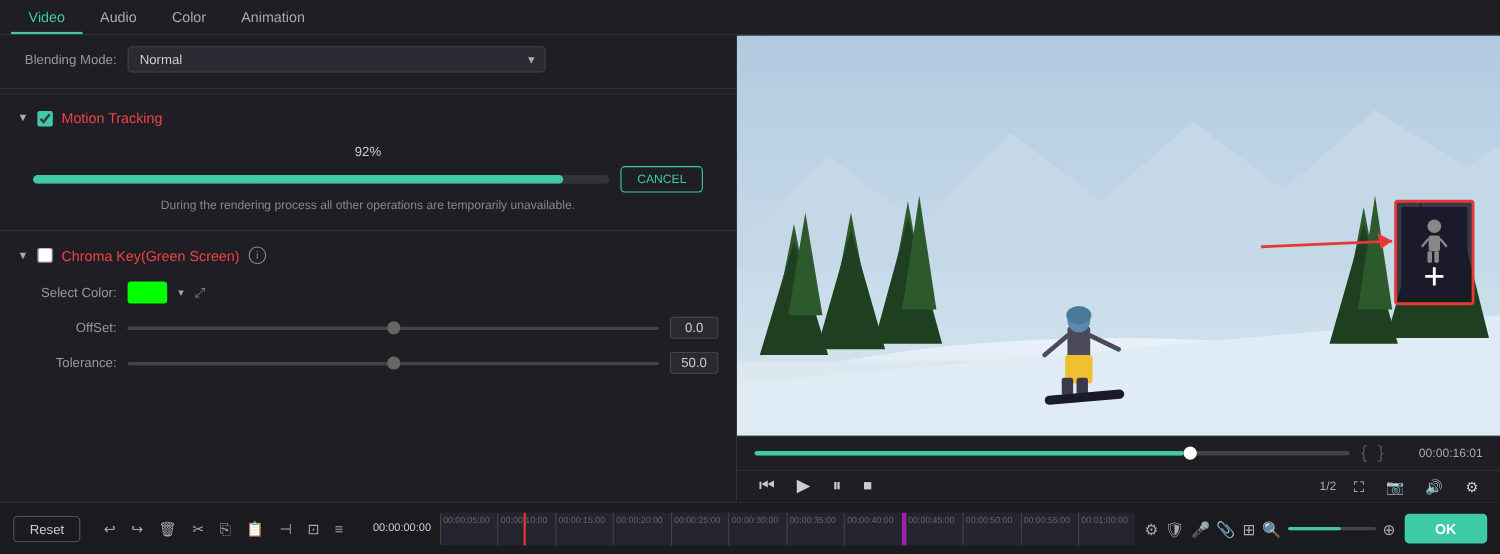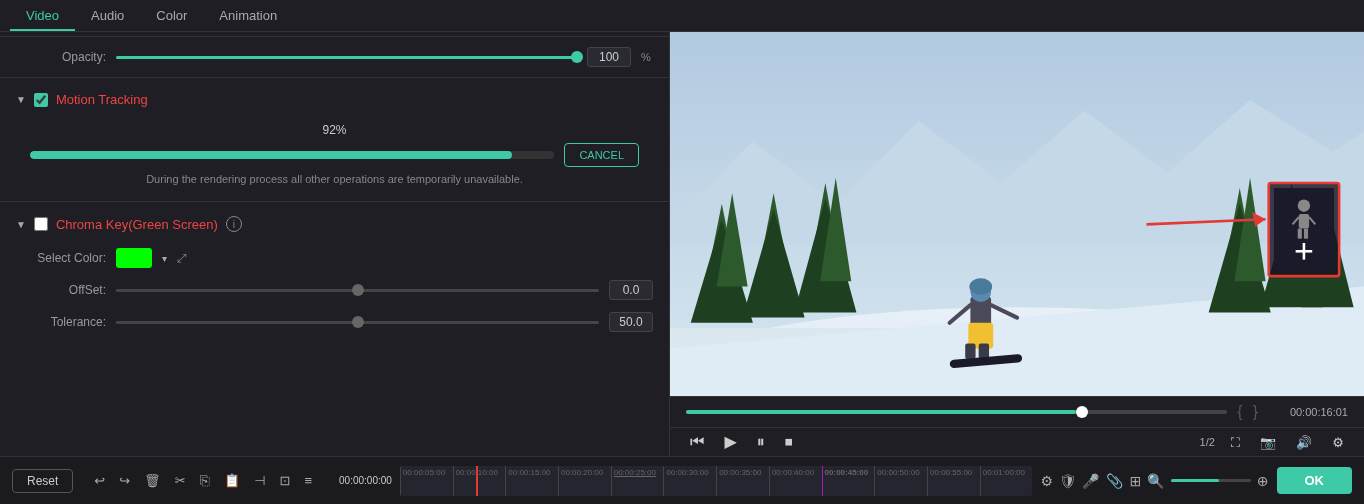--- a/index.html
+++ b/index.html
@@ -428,32 +428,31 @@
   <div class="tab active">Video</div>
   <div class="tab">Audio</div>
   <div class="tab">Color</div>
   <div class="tab">Animation</div>
 </div>
 
 <div class="main-area">
 
   <div class="left-panel">
 
+    <div class="blending-row">
+      <span class="section-label">Blending Mode:</span>
+      <div class="select-wrapper">
+        <select class="select-box">
+          <option>Normal</option>
+        </select>
+      </div>
+    </div>
 
     <hr class="separator-line">
 
-    <div class="opacity-row">
-      <span class="section-label">Opacity:</span>
-      <div class="slider-track" style="position:relative;">
-        <div class="slider-fill" style="width:100%;"></div>
-        <div class="slider-thumb" style="left:calc(100% - 6px);"></div>
-      </div>
-      <input class="value-box" type="text" value="100" style="">
-      <span class="unit-label">%</span>
-    </div>
 
     <hr class="separator-line">
 
     <div class="section-header">
       <span class="section-arrow">▼</span>
       <input type="checkbox" class="section-checkbox" checked="" style="">
       <span class="section-title">Motion Tracking</span>
     </div>
 
     <div class="progress-area">
@@ -636,25 +635,25 @@
     </div>
   </div>
 
   <div style="flex:1;height:100%;display:flex;align-items:center;padding:0 8px;overflow:hidden;position:relative;">
     <div class="timeline-ruler">
       <div style="display:flex;height:100%;align-items:flex-start;">
         <span class="ruler-mark" style="font-size:8px;color:#666;border-left:1px solid #444;padding:2px;">00:00:05:00</span>
         <span class="ruler-mark" style="font-size:8px;color:#666;border-left:1px solid #444;padding:2px;">00:00:10:00</span>
         <span class="ruler-mark" style="font-size:8px;color:#666;border-left:1px solid #444;padding:2px;">00:00:15:00</span>
         <span class="ruler-mark" style="font-size:8px;color:#666;border-left:1px solid #444;padding:2px;">00:00:20:00</span>
-        <span class="ruler-mark" style="font-size:8px;color:#666;border-left:1px solid #444;padding:2px;text-decoration:underline;">00:00:25:00</span>
+        <span class="ruler-mark" style="font-size:8px;color:#666;border-left:1px solid #444;padding:2px;">00:00:25:00</span>
         <span class="ruler-mark" style="font-size:8px;color:#666;border-left:1px solid #444;padding:2px;">00:00:30:00</span>
         <span class="ruler-mark" style="font-size:8px;color:#666;border-left:1px solid #444;padding:2px;">00:00:35:00</span>
         <span class="ruler-mark" style="font-size:8px;color:#666;border-left:1px solid #444;padding:2px;">00:00:40:00</span>
-        <span class="ruler-mark" style="font-size:8px;color:#666;border-left:1px solid #a21caf;padding:2px;font-weight:bold;">00:00:45:00</span>
+        <span class="ruler-mark" style="font-size:8px;color:#666;border-left:4px solid #a21caf;padding:2px;">00:00:45:00</span>
         <span class="ruler-mark" style="font-size:8px;color:#666;border-left:1px solid #444;padding:2px;">00:00:50:00</span>
         <span class="ruler-mark" style="font-size:8px;color:#666;border-left:1px solid #444;padding:2px;">00:00:55:00</span>
         <span class="ruler-mark" style="font-size:8px;color:#666;border-left:1px solid #444;padding:2px;">00:01:00:00</span>
       </div>
 
       <div style="position:absolute;top:0;bottom:0;width:2px;background:#e53935;left:12%;pointer-events:none;"></div>
     </div>
   </div>
 
   <div class="bottom-bar-right">

